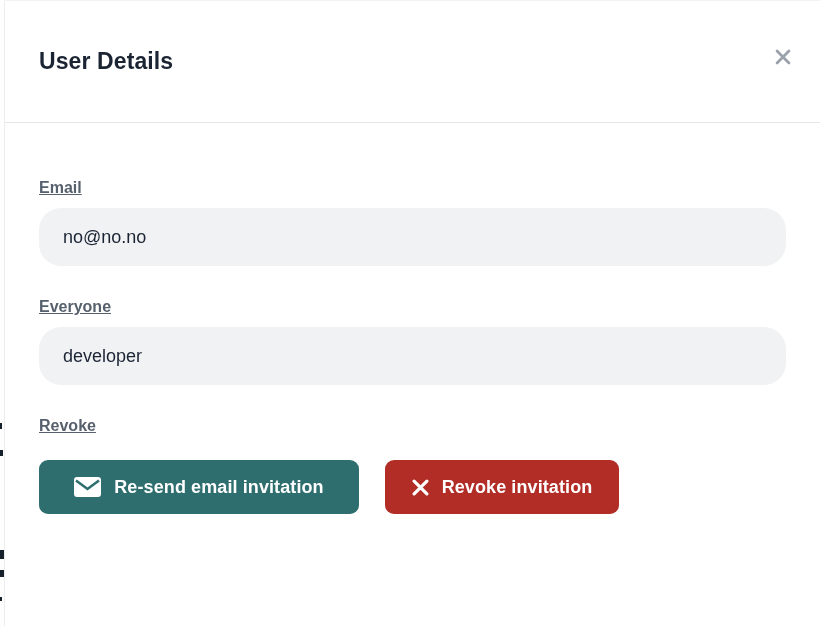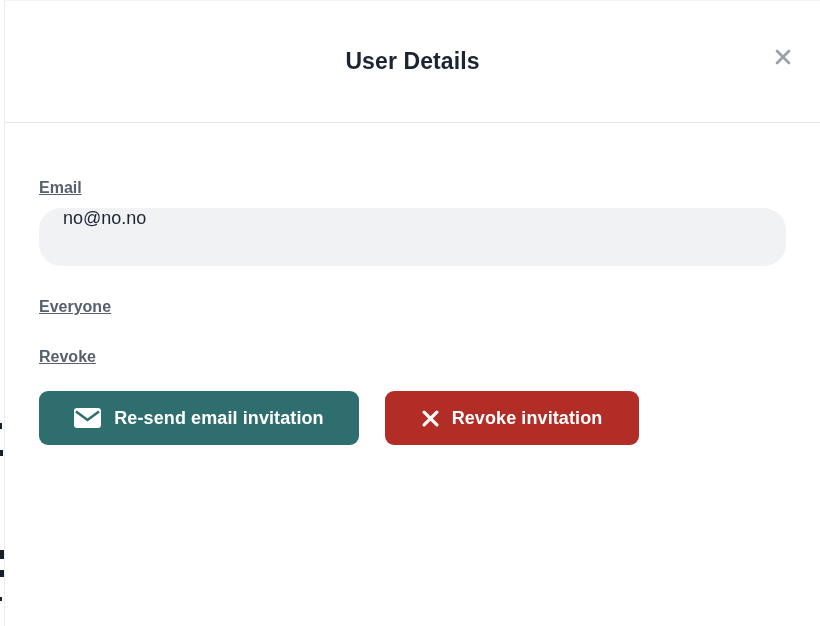--- a/index.html
+++ b/index.html
@@ -41,21 +41,20 @@
     z-index: 1;
   }
 
   .modal-header {
     position: relative;
     height: 122px;
     border-bottom: 1px solid #e5e6e8;
     display: flex;
     align-items: center;
     padding: 0 34px;
-    justify-content: center;
   }
   .modal-title {
     font-size: 23px;
     font-weight: 700;
     color: #1b2433;
     letter-spacing: 0.1px;
   }
   .close-btn {
     position: absolute;
     top: 42px;
@@ -83,21 +82,21 @@
     color: #57606d;
     line-height: 18px;
     margin-bottom: 11px;
     text-decoration: underline;
   }
   .field-box {
     height: 58px;
     background: #f1f2f4;
     border-radius: 22px;
     display: flex;
-    align-items: flex-start;
+    align-items: center;
     padding: 0 24px;
     font-size: 18px;
     color: #1b2433;
   }
 
   .button-row {
     margin-top: 25px;
     display: flex;
     gap: 26px;
   }
@@ -110,21 +109,21 @@
     justify-content: center;
     gap: 13px;
     color: #ffffff;
     font-family: "Liberation Sans", "DejaVu Sans", sans-serif;
     font-size: 18px;
     font-weight: 600;
     cursor: pointer;
     letter-spacing: 0.1px;
   }
   .btn-resend { width: 320px; background: #2e6e6f; }
-  .btn-revoke { width: 254px; background: #b12d26; }
+  .btn-revoke { width: 234px; background: #b12d26; }
   .btn .icon { display: flex; align-items: center; }
 </style>
 </head>
 <body>
 
 <div class="backdrop-strip">
   <div class="backdrop-mark mark-1"></div>
   <div class="backdrop-mark mark-2"></div>
   <div class="backdrop-mark mark-3"></div>
   <div class="backdrop-mark mark-4"></div>
@@ -148,20 +147,23 @@
 
     <div class="field-group">
       <span class="field-label">Email</span>
       <div class="field-box">
         <span>no@no.no</span>
       </div>
     </div>
 
     <div class="field-group">
       <span class="field-label">Everyone</span>
+      <div class="field-box">
+        <span>developer</span>
+      </div>
     </div>
 
     <div class="field-group">
       <span class="field-label">Revoke</span>
     </div>
 
     <div class="button-row">
       <button class="btn btn-resend">
         <span class="icon">
           <svg width="27" height="20" viewBox="0 0 27 20">

